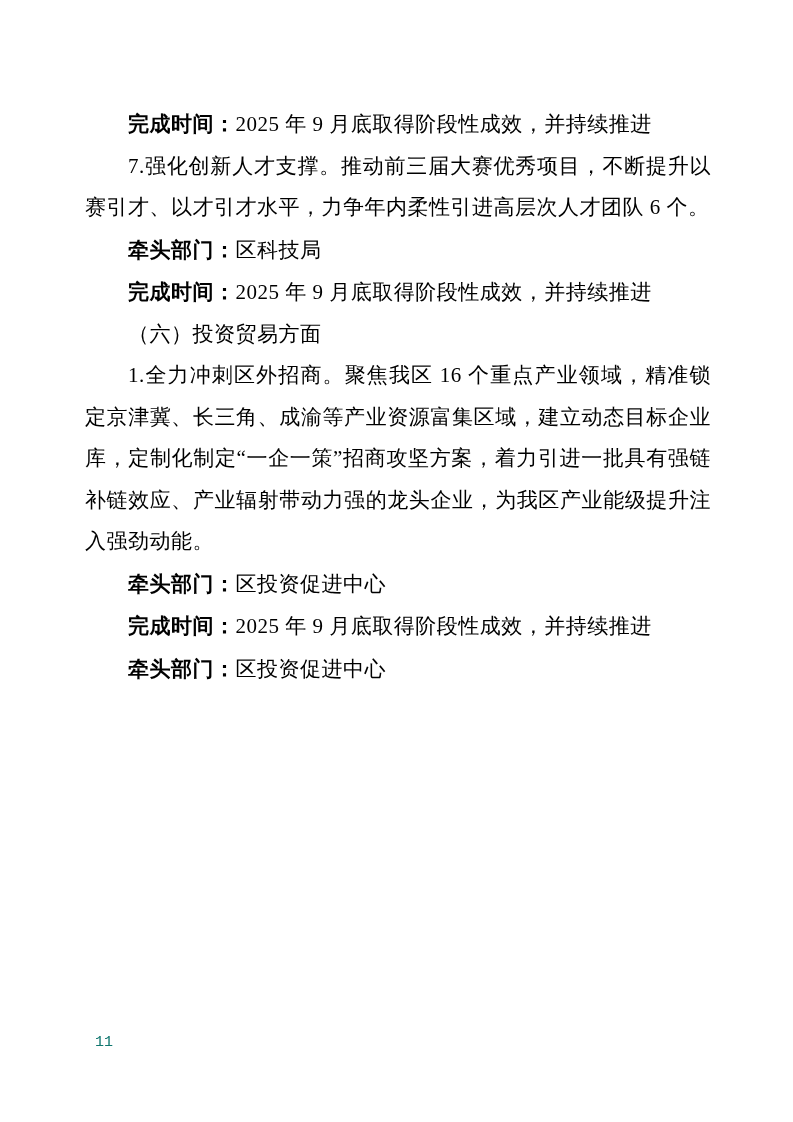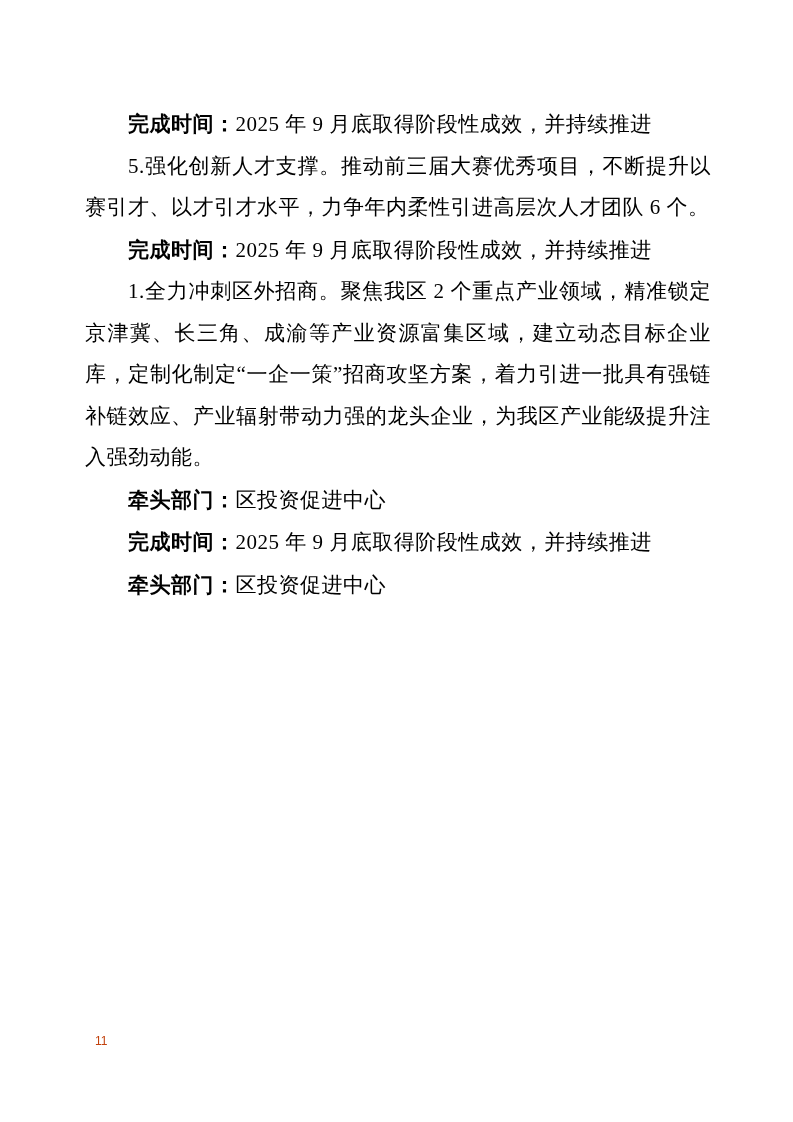--- a/index.html
+++ b/index.html
@@ -33,40 +33,42 @@
     letter-spacing: 0.5px;
   }
   .para .label {
     font-family: "Liberation Sans", "DejaVu Sans", sans-serif;
     font-weight: 700;
   }
   .footer {
     position: absolute;
     left: 95px;
     top: 1034px;
-    font-size: 12px;
-    color: #c2410c;
-    font-family: Liberation Sans, sans-serif;
+    font-size: 15px;
+    color: #0f766e;
+    font-family: Liberation Mono, monospace;
   }
 </style>
 </head>
 <body>
 
 <div class="page">
   <div class="page-content">
 
     <p class="para"><b class="label">完成时间：</b><span>2025 年 9 月底取得阶段性成效，并持续推进</span></p>
 
-    <p class="para"><span>5.强化创新人才支撑。推动前三届大赛优秀项目，不断提升以赛引才、以才引才水平，力争年内柔性引进高层次人才团队 6 个。</span></p>
+    <p class="para"><span>7.强化创新人才支撑。推动前三届大赛优秀项目，不断提升以赛引才、以才引才水平，力争年内柔性引进高层次人才团队 6 个。</span></p>
 
+    <p class="para"><b class="label">牵头部门：</b><span>区科技局</span></p>
 
     <p class="para"><b class="label">完成时间：</b><span>2025 年 9 月底取得阶段性成效，并持续推进</span></p>
 
+    <p class="para"><span>（六）投资贸易方面</span></p>
 
-    <p class="para"><span>1.全力冲刺区外招商。聚焦我区 2 个重点产业领域，精准锁定京津冀、长三角、成渝等产业资源富集区域，建立动态目标企业库，定制化制定“一企一策”招商攻坚方案，着力引进一批具有强链补链效应、产业辐射带动力强的龙头企业，为我区产业能级提升注入强劲动能。</span></p>
+    <p class="para"><span>1.全力冲刺区外招商。聚焦我区 16 个重点产业领域，精准锁定京津冀、长三角、成渝等产业资源富集区域，建立动态目标企业库，定制化制定“一企一策”招商攻坚方案，着力引进一批具有强链补链效应、产业辐射带动力强的龙头企业，为我区产业能级提升注入强劲动能。</span></p>
 
     <p class="para"><b class="label">牵头部门：</b><span>区投资促进中心</span></p>
 
 
     <p class="para"><b class="label">完成时间：</b><span>2025 年 9 月底取得阶段性成效，并持续推进</span></p>
 
 
     <p class="para"><b class="label">牵头部门：</b><span>区投资促进中心</span></p>
 
   </div>

